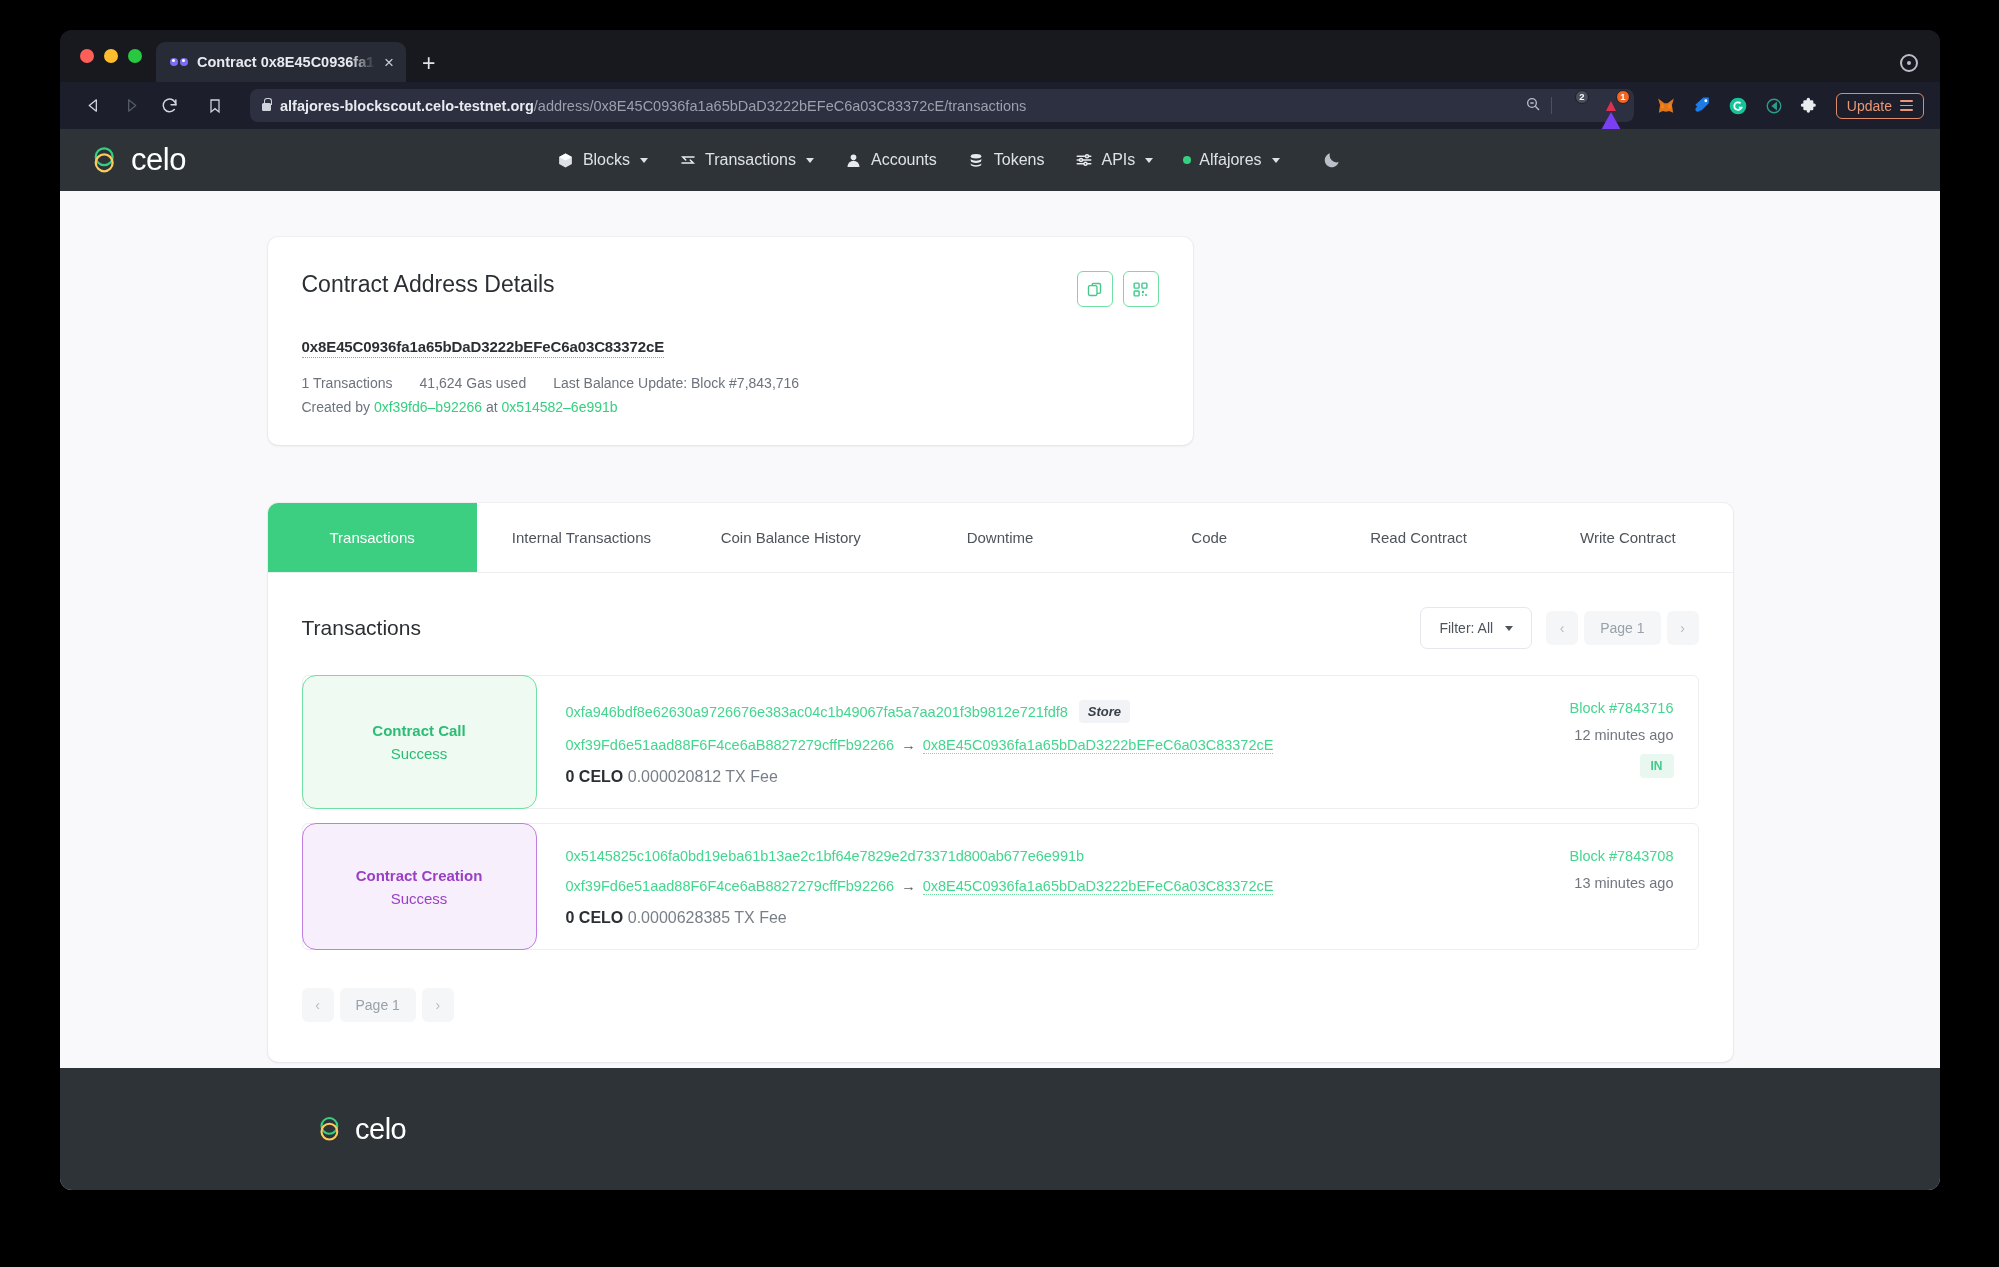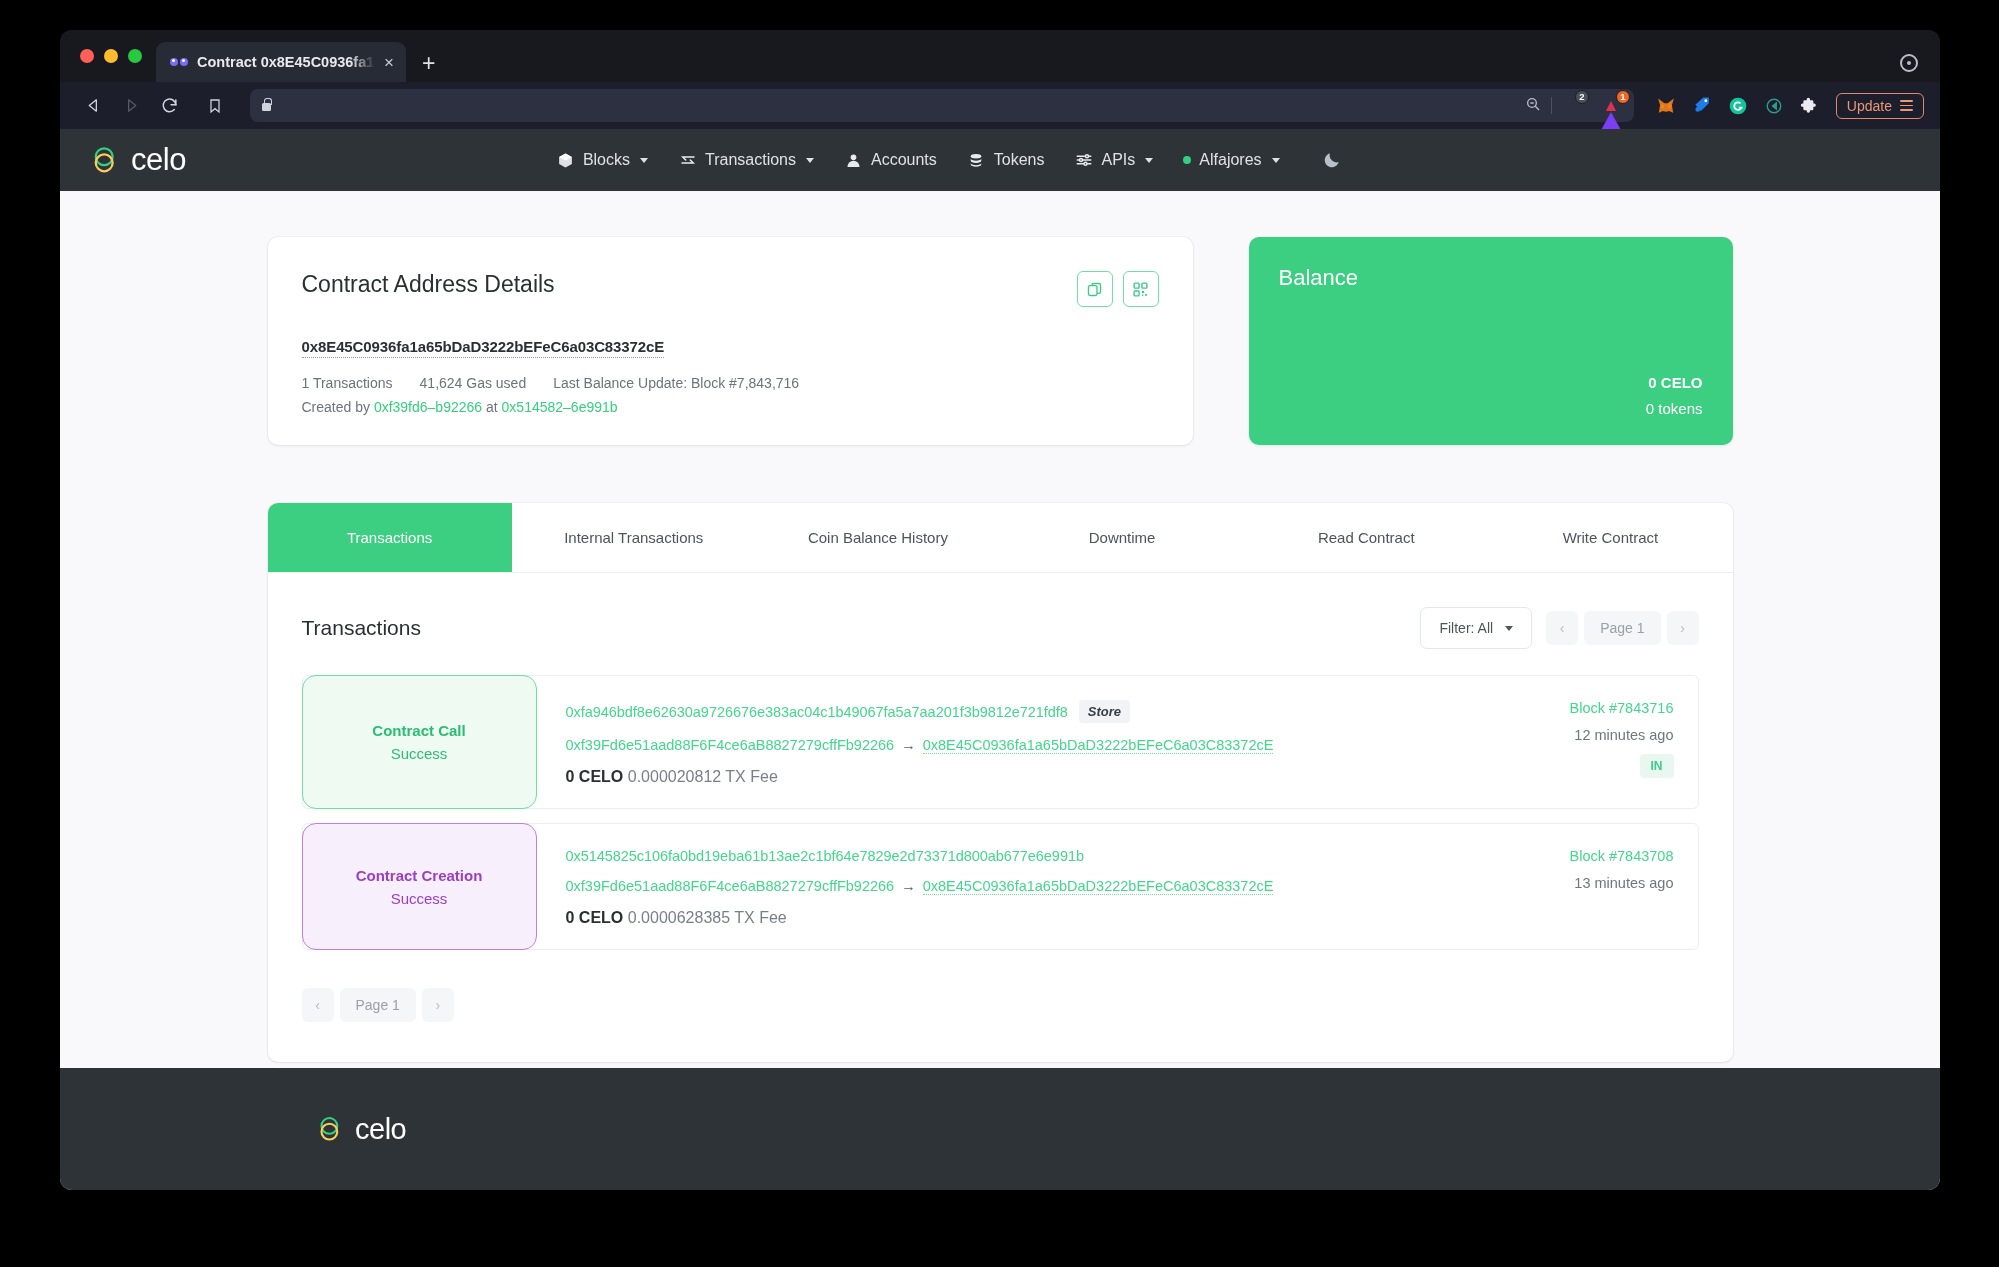--- a/index.html
+++ b/index.html
@@ -404,20 +404,23 @@
         </svg>
     </span>
     <span class="navbtn bookmark-btn">
       <svg width="16" height="18" viewBox="0 0 24 24" fill="none" stroke="currentColor" stroke-width="1.9">
           <path d="M6 3h12v18l-6-5-6 5z"></path>
         </svg>
     </span>
 
     <div class="omnibox">
       <span class="lock"></span>
+      <span class="url-text">
+        <span class="url-domain">alfajores-blockscout.celo-testnet.org</span><span class="url-path">/address/0x8E45C0936fa1a65bDaD3222bEFeC6a03C83372cE/transactions</span>
+      </span>
       <span class="omni-right">
         <span class="omni-zoom">
           <svg width="16" height="16" viewBox="0 0 24 24" fill="none" stroke="currentColor" stroke-width="2">
               <circle cx="10.5" cy="10.5" r="6.5"></circle>
               <path d="M15.5 15.5 21 21"></path>
               <path d="M8 10.5h5"></path>
             </svg>
         </span>
         <span class="omni-sep"></span>
         <span class="ext-badge">
@@ -594,35 +597,29 @@
               <span>Last Balance Update: Block #7,843,716</span>
             </div>
             <div class="meta-row2">
               <span>Created by</span>
               <span class="lnk">0xf39fd6–b92266</span>
               <span>at</span>
               <span class="lnk">0x514582–6e991b</span>
             </div>
           </div>
 
-          <div class="balance-card">
-            <div class="balance-title">Balance</div>
-            <div class="balance-vals">
-              <div class="bal-main">0 CELO</div>
-              <div class="bal-sub">0 tokens</div>
-            </div>
-          </div>
         </div>
 
         <div class="tab-card">
           <div class="tabs">
             <div class="tab active">Transactions</div>
             <div class="tab">Internal Transactions</div>
             <div class="tab">Coin Balance History</div>
             <div class="tab">Downtime</div>
+            <div class="tab">Code</div>
             <div class="tab">Read Contract</div>
             <div class="tab">Write Contract</div>
           </div>
 
           <div class="panel">
             <div class="panel-head">
               <div class="panel-title">Transactions</div>
               <div class="panel-tools">
                 <span class="filter-btn">
                   <span>Filter: All</span>

